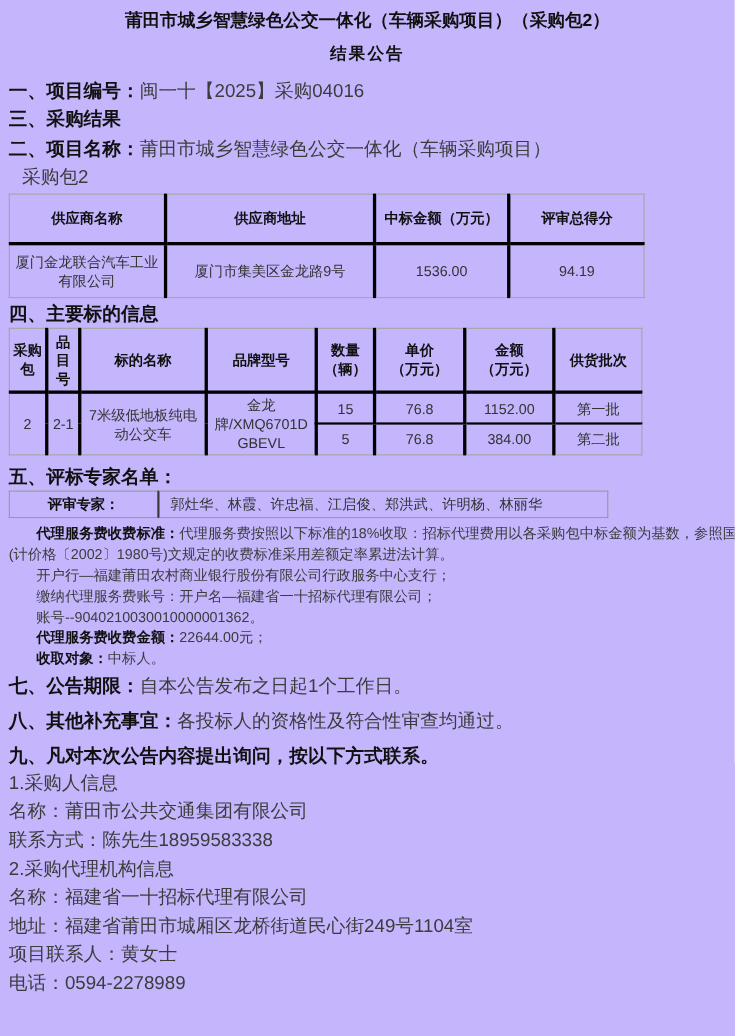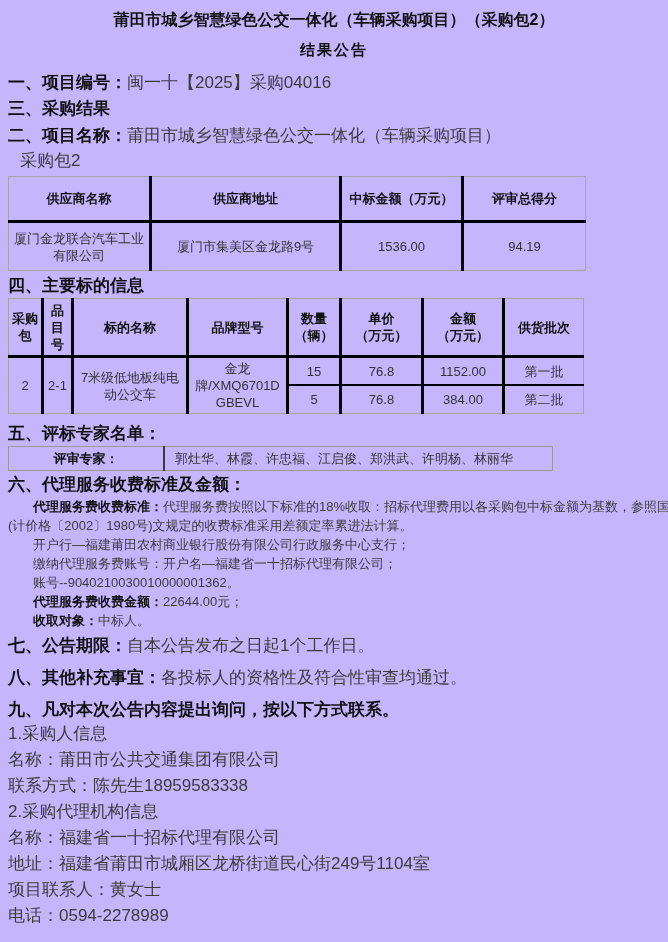--- a/index.html
+++ b/index.html
@@ -28,21 +28,21 @@
   table.grid th { font-weight:bold; color:#111; border-bottom:3px solid #000; white-space:pre-line; }
   table.grid tr:first-child > * { border-top:1px solid #a6a6a6; }
   table.grid .col-first { border-left:1px solid #a6a6a6; }
   table.grid .col-last  { border-right:1px solid #a6a6a6; }
   table.grid tr.row-last > *, table.grid .cell-bottom { border-bottom:1px solid #a6a6a6; }
   .wrapword { overflow-wrap:break-word; word-wrap:break-word; }
   .breakall { word-break:break-all; }
 
   table.expert { border-collapse:collapse; table-layout:fixed; margin-left:8px; width:545px; }
   table.expert td { border:1px solid #9a9a9a; font-size:13px; height:21px; vertical-align:middle;
-                    color:#333; padding:1px 11px; }
+                    color:#333; padding:1px 1px; }
   table.expert td.lbl { width:132px; text-align:center; font-weight:bold; color:#111;
                         border-right:2px solid #3a3a3a; }
   table.expert td.val { text-align:left; padding-left:10px; }
 
   .fee p { margin:0 0 0 8px; padding-left:25px; font-size:13px; line-height:19px;
            white-space:nowrap; overflow:hidden; color:#3c3c3c; }
   .fee p.noindent { padding-left:0; }
 </style>
 </head>
 <body>
@@ -142,23 +142,20 @@
 
   <table class="expert mt4">
     <tbody>
         <tr>
       <td class="lbl">评审专家：</td>
       <td class="val">郭灶华、林霞、许忠福、江启俊、郑洪武、许明杨、林丽华</td>
     </tr>
   </tbody>
     </table>
 
-  <div class="sec mt6">
-    <b>六、代理服务收费标准及金额：</b>
-  </div>
 
   <div class="fee mt4">
     <p><b class="bold">代理服务费收费标准：</b><span>代理服务费按照以下标准的18%收取：招标代理费用以各采购包中标金额为基数，参照国家计</span></p>
     <p class="noindent">(计价格〔2002〕1980号)文规定的收费标准采用差额定率累进法计算。</p>
     <p>开户行—福建莆田农村商业银行股份有限公司行政服务中心支行；</p>
     <p>缴纳代理服务费账号：开户名—福建省一十招标代理有限公司；</p>
     <p>账号--9040210030010000001362。</p>
     <p><b class="bold">代理服务费收费金额：</b><span>22644.00元；</span></p>
     <p><b class="bold">收取对象：</b><span>中标人。</span></p>
   </div>

